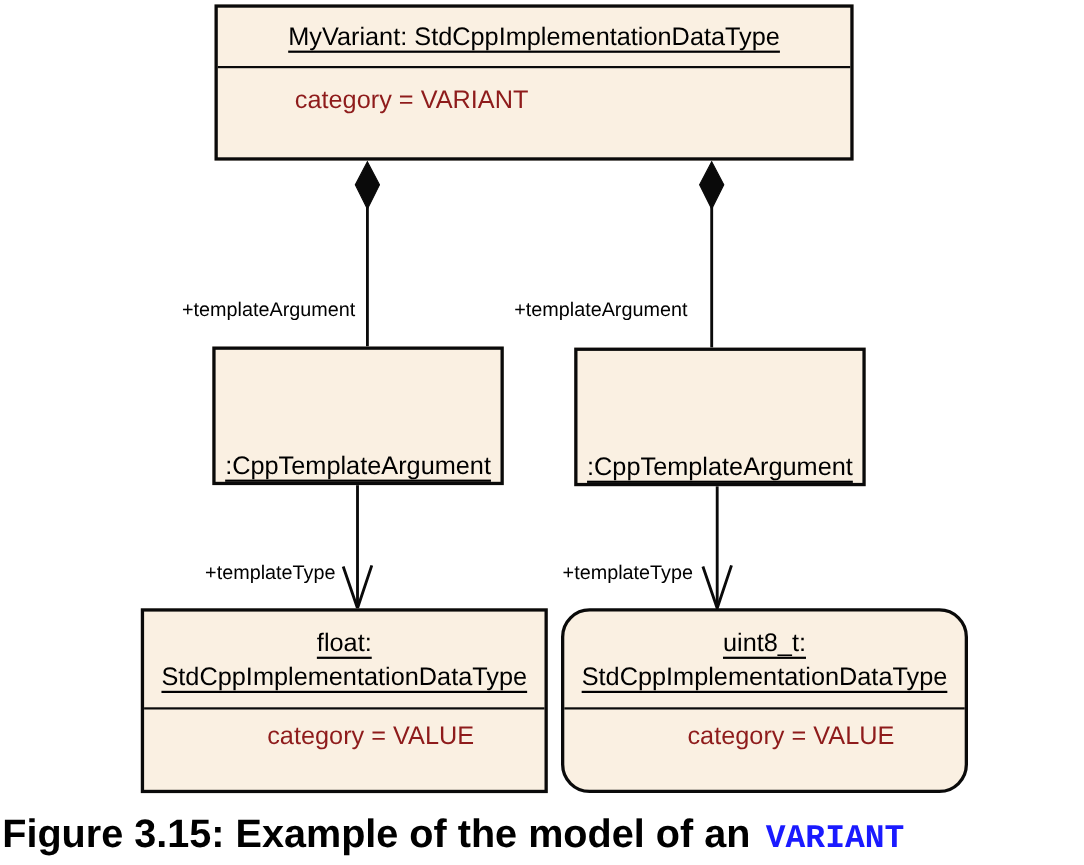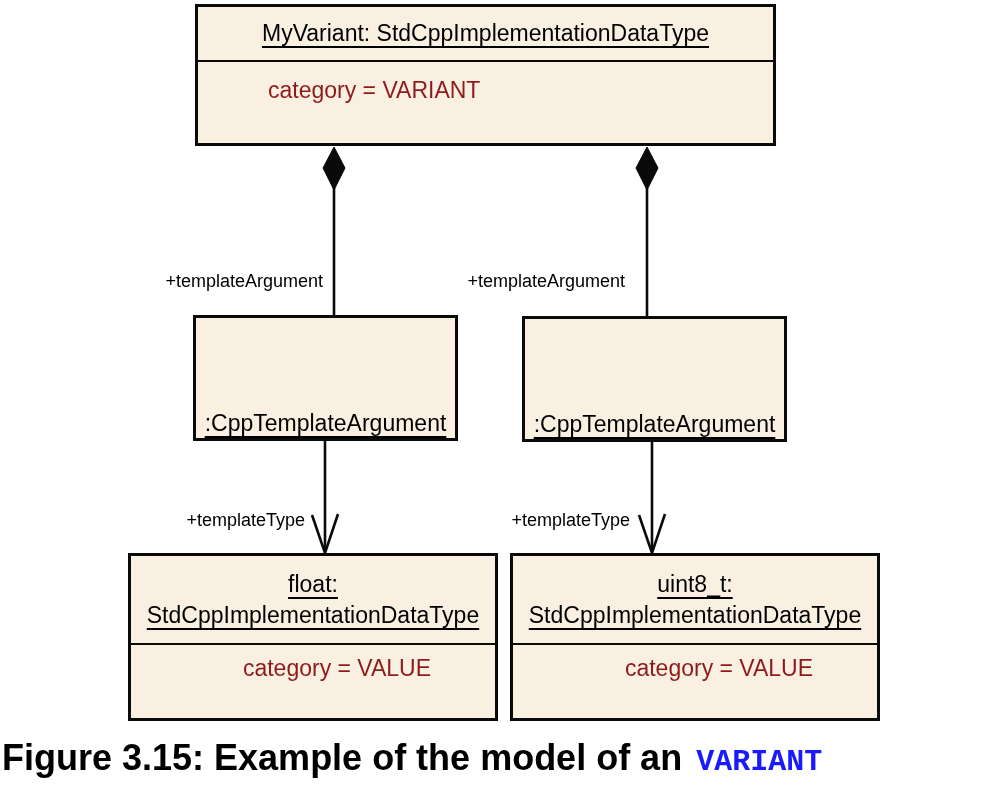--- a/index.html
+++ b/index.html
@@ -51,21 +51,21 @@
   .box-variant .head { height: 55px; }
   .box-variant .attrs { padding: 15px 0 0 70px; }
 
   
   .box-arg-left  { left: 193px; top: 315px; width: 265px; height: 126px; }
   .box-arg-right { left: 522px; top: 316px; width: 265px; height: 126px; }
   .box-arg-left .head, .box-arg-right .head { height: 100%; }
 
   
   .box-float { left: 128px; top: 553px; width: 370px; height: 168px; }
-  .box-uint8 { left: 510px; top: 553px; width: 370px; height: 168px; }
+  .box-uint8 { left: 510px; top: 553px; width: 370px; height: 168px; border-radius: 26px; }
   .box-float .head, .box-uint8 .head { height: 89px; }
   .box-float .attrs, .box-uint8 .attrs { padding: 10px 0 0 48px; text-align: center; }
 
   .edge-label {
     position: absolute;
     font-size: 18px;
     white-space: nowrap;
     color: var(--text-color, #000);
   }
   .lbl-ta-left  { top: 271px; right: 662px; }

